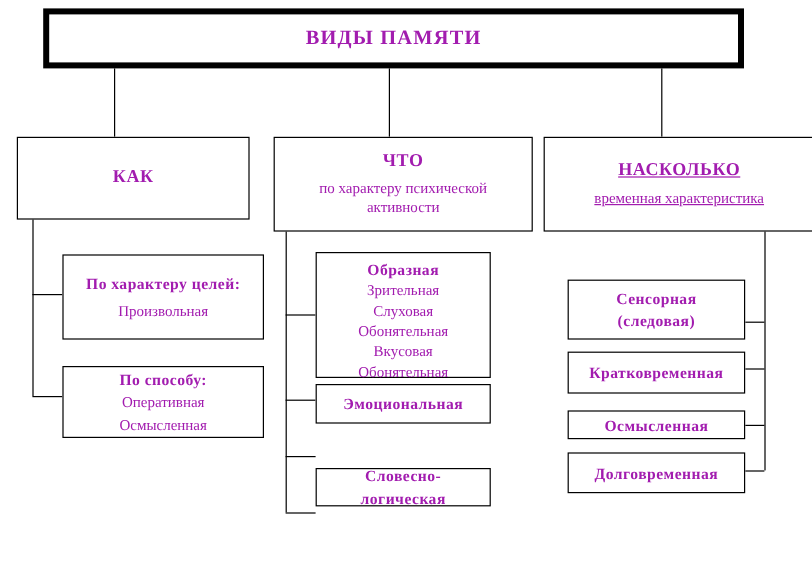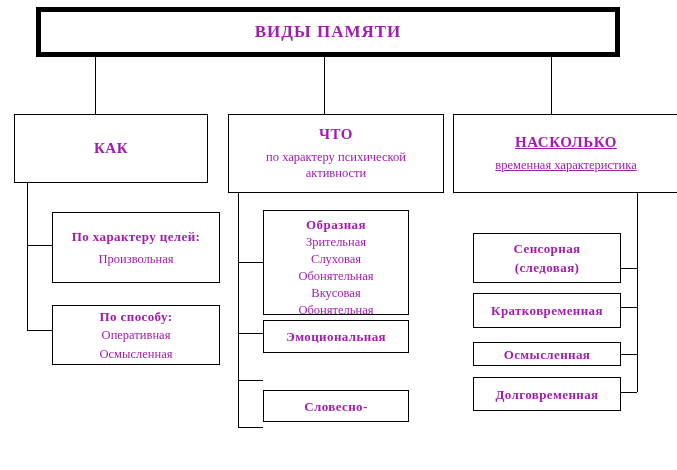--- a/index.html
+++ b/index.html
@@ -129,20 +129,21 @@
     <div class="leaf-item">Обонятельная</div>
   </div>
 
   <div class="box" style="left:263px; top:320px; width:146px; height:33px;">
     <div class="leaf-title">Эмоциональная</div>
   </div>
 
 
   <div class="box" style="left:263px; top:390px; width:146px; height:32px;">
     <div class="leaf-title">Словесно-</div>
+    <div class="leaf-title">логическая</div>
   </div>
 
   <div class="line vl" style="left:637px; top:193px; height:199px;"></div>
   <div class="line hl" style="left:621px; top:268px; width:16px;"></div>
   <div class="line hl" style="left:621px; top:307px; width:16px;"></div>
   <div class="line hl" style="left:621px; top:354px; width:16px;"></div>
   <div class="line hl" style="left:621px; top:392px; width:16px;"></div>
 
   <div class="box" style="left:473px; top:233px; width:148px; height:50px;">
     <div class="leaf-title">Сенсорная</div>

